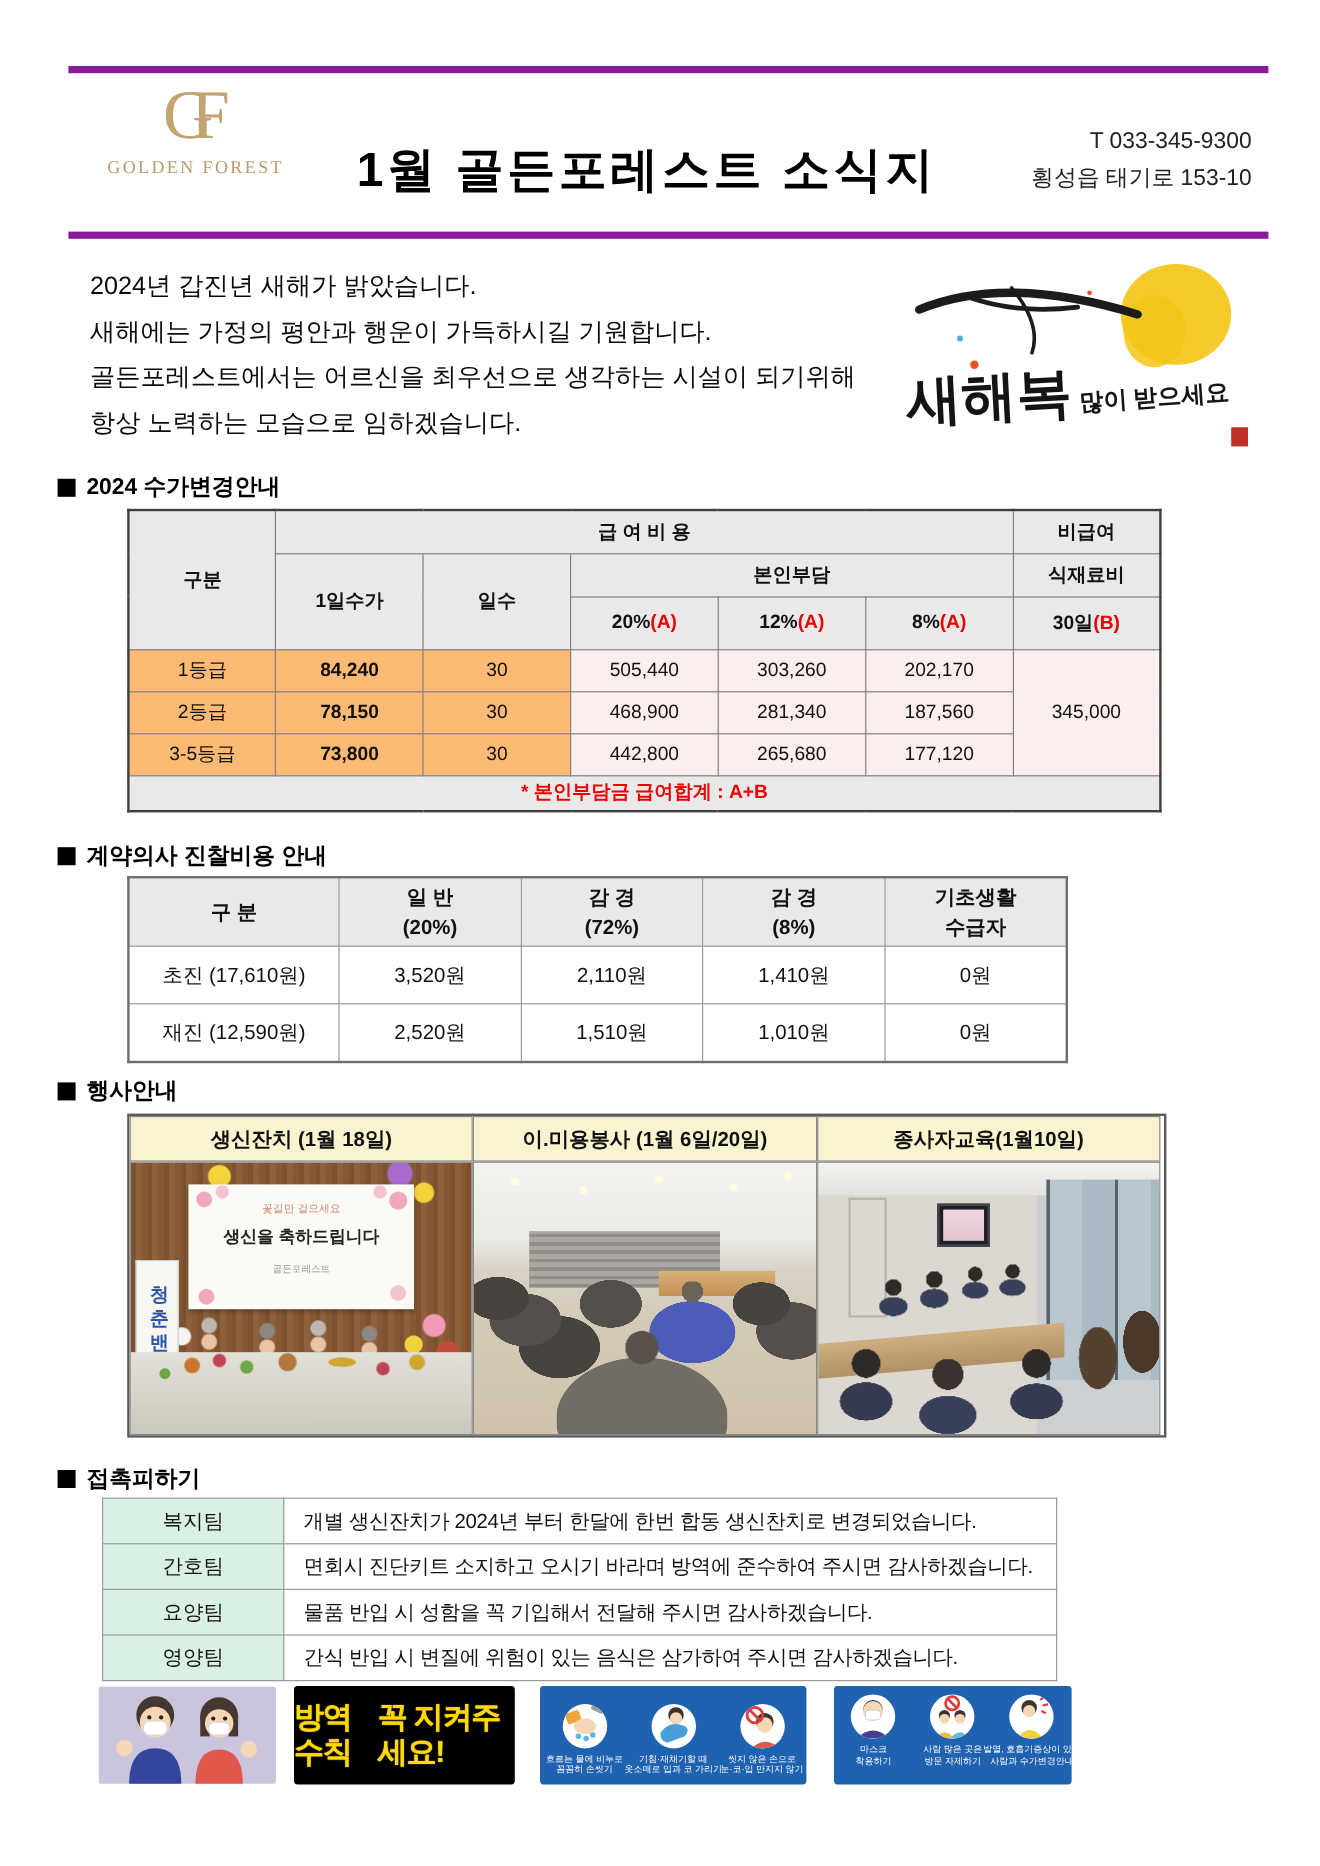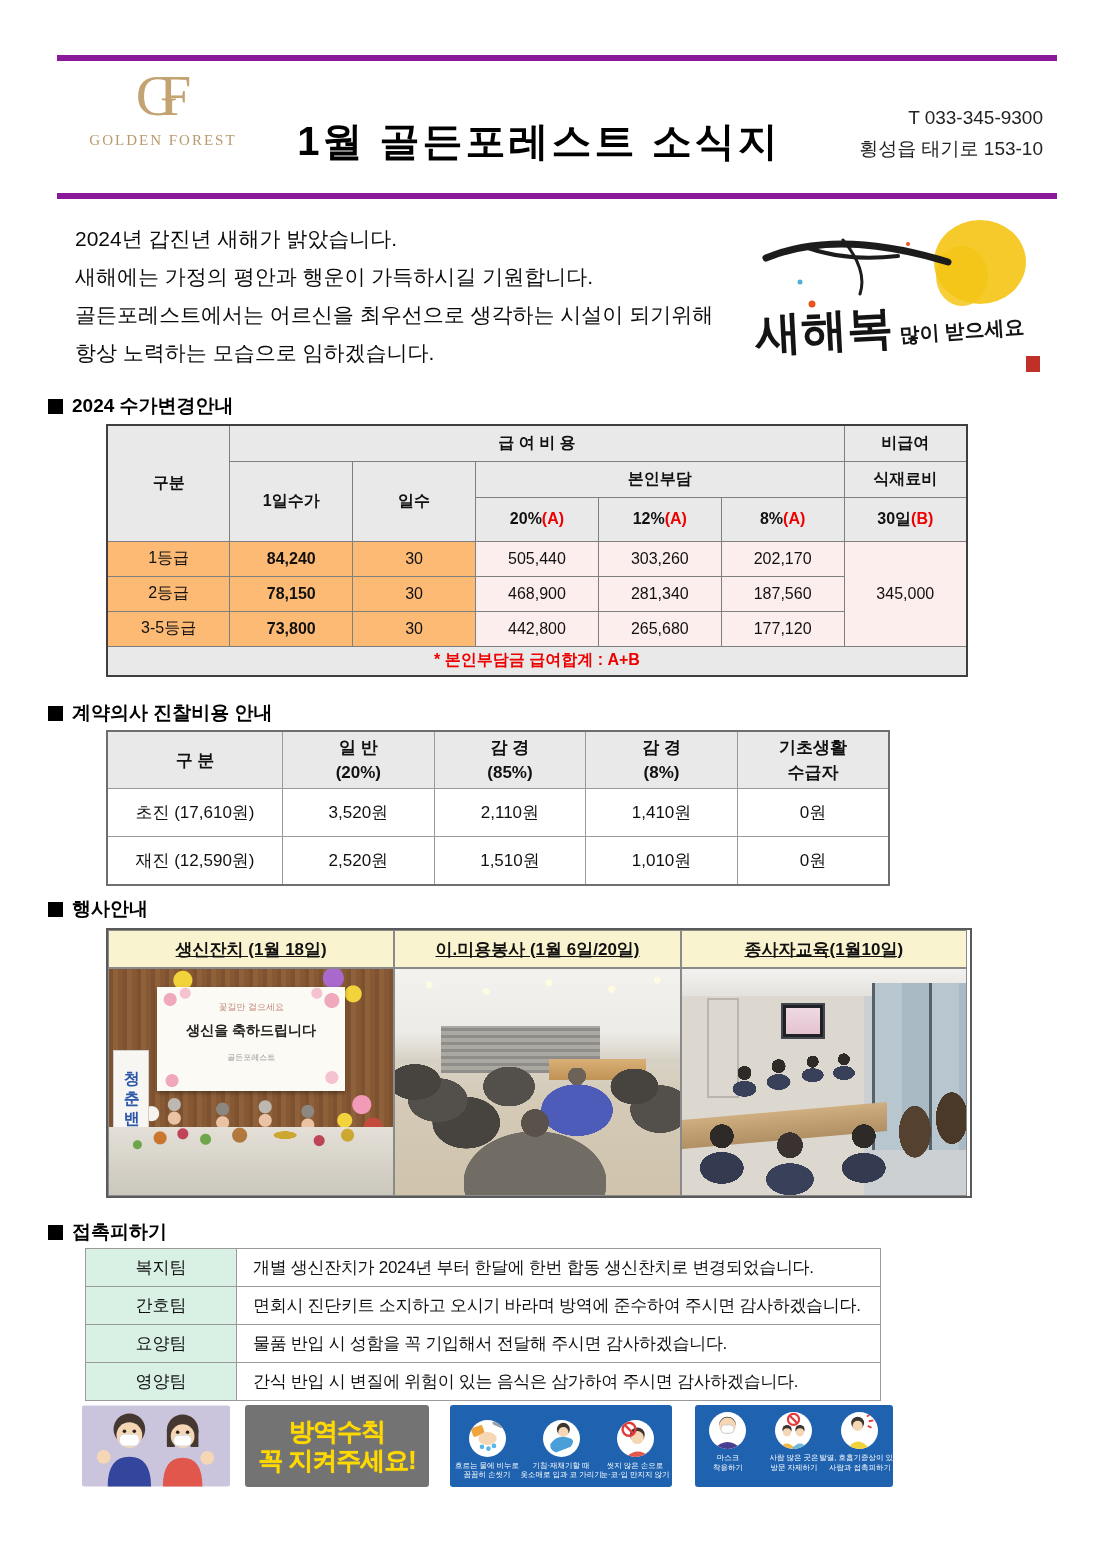--- a/index.html
+++ b/index.html
@@ -42,21 +42,21 @@
   
   .t2{position:absolute;left:106px;top:730px;width:784px;table-layout:fixed;border:2px solid #6e6e6e;font-size:17px;}
   .t2 th,.t2 td{border:1px solid #9a9a9a;text-align:center;}
   .t2 th{background:#e9e9e9;height:54px;font-weight:bold;line-height:25px;}
   .t2 td{height:45px;background:#fff;}
   .t2 .c0{width:22%;}
 
   
   .events{position:absolute;left:106px;top:928px;width:862px;border:2px solid #5a5a5a;display:flex;flex-wrap:wrap;}
   .ev-cap{width:calc(33.333% - 1px);height:38px;background:#faf3cf;border:1px solid #8a8a8a;box-sizing:border-box;
-          display:flex;align-items:center;justify-content:center;font-size:17px;font-weight:bold;text-decoration:underline;}
+          display:flex;align-items:center;justify-content:center;font-size:17px;font-weight:bold;}
   .photo{width:calc(33.333% - 1px);height:228px;border:1px solid #8a8a8a;box-sizing:border-box;position:relative;overflow:hidden;}
 
   
   .photo1{background:repeating-linear-gradient(90deg,#7c5230 0 4px,#8f613b 4px 9px,#865834 9px 14px);}
   .p1-balloons{position:absolute;inset:0;background-image:
     radial-gradient(circle at 26% 5%,#f3d33b 0 9px,transparent 10px),
     radial-gradient(circle at 20% 12%,#62b54b 0 8px,transparent 9px),
     radial-gradient(circle at 32% 13%,#f3d33b 0 8px,transparent 9px),
     radial-gradient(circle at 79% 4%,#a868cc 0 10px,transparent 11px),
     radial-gradient(circle at 86% 11%,#f3d33b 0 8px,transparent 9px),
@@ -157,21 +157,21 @@
 
   
   .t3{position:absolute;left:85px;top:1248px;width:796px;table-layout:fixed;border:1px solid #8f8f8f;font-size:17px;}
   .t3 td{border:1px solid #9a9a9a;height:35px;}
   .t3 .team{width:148px;background:#d9f1e4;text-align:center;}
   .t3 .msg{background:#fff;padding-left:16px;letter-spacing:-0.3px;}
 
   
   .banner{position:absolute;top:1405px;height:82px;border-radius:3px;overflow:hidden;}
   .b-people{left:82px;width:148px;}
-  .b-slogan{left:245px;width:184px;background:#737373;display:flex;flex-direction:column;
+  .b-slogan{left:245px;width:184px;background:#000000;display:flex;flex-direction:row;
     align-items:center;justify-content:center;}
   .b-slogan div{color:#ffd900;font-weight:bold;font-size:25px;line-height:29px;letter-spacing:-1px;
     text-shadow:0 0 1px #ffd900;}
   .b-rules{background:#1e62b0;display:flex;align-items:flex-start;justify-content:space-around;padding-top:7px;box-sizing:border-box;}
   .b-rules1{left:450px;width:222px;align-items:center;}
   .b-rules2{left:695px;width:198px;}
   .rule-item{display:flex;flex-direction:column;align-items:center;width:33%;}
   .rule-circle{width:37px;height:37px;border-radius:50%;background:#fff;display:flex;align-items:center;justify-content:center;overflow:hidden;}
   .rule-label{margin-top:4px;text-align:center;color:#fff;font-size:7.5px;line-height:9.5px;white-space:nowrap;}
 </style>
@@ -280,21 +280,21 @@
   <table class="t2">
     <thead>
       <tr>
         <th class="c0">구 분</th>
         <th>
             <div>일 반</div>
             <div>(20%)</div>
           </th>
         <th>
             <div>감 경</div>
-            <div>(85%)</div>
+            <div>(72%)</div>
           </th>
         <th>
             <div>감 경</div>
             <div>(8%)</div>
           </th>
         <th>
             <div>기초생활</div>
             <div>수급자</div>
           </th>
       </tr>
@@ -480,17 +480,17 @@
     </div>
     <div class="rule-item">
       <div class="rule-circle">
         <svg width="37" height="37" viewBox="0 0 40 40">
           <circle cx="18" cy="12" r="7" fill="#3c3430"></circle>
           <circle cx="18" cy="15" r="5.5" fill="#f6d7b5"></circle>
           <path d="M7 40 Q18 24 31 40 Z" fill="#f2d23c"></path>
           <path d="M28 5 l4 -3 M30 10 l5 -1 M29 15 l4 2" stroke="#e23b3b" stroke-width="2" fill="none"></path>
         </svg>
       </div>
-      <div class="rule-label"><span>발열, 호흡기증상이 있는</span><br><span>사람과 접촉피하기</span></div>
+      <div class="rule-label"><span>발열, 호흡기증상이 있는</span><br><span>사람과 수가변경안내</span></div>
     </div>
   </div>
 
 </div>
 
 </body></html>

